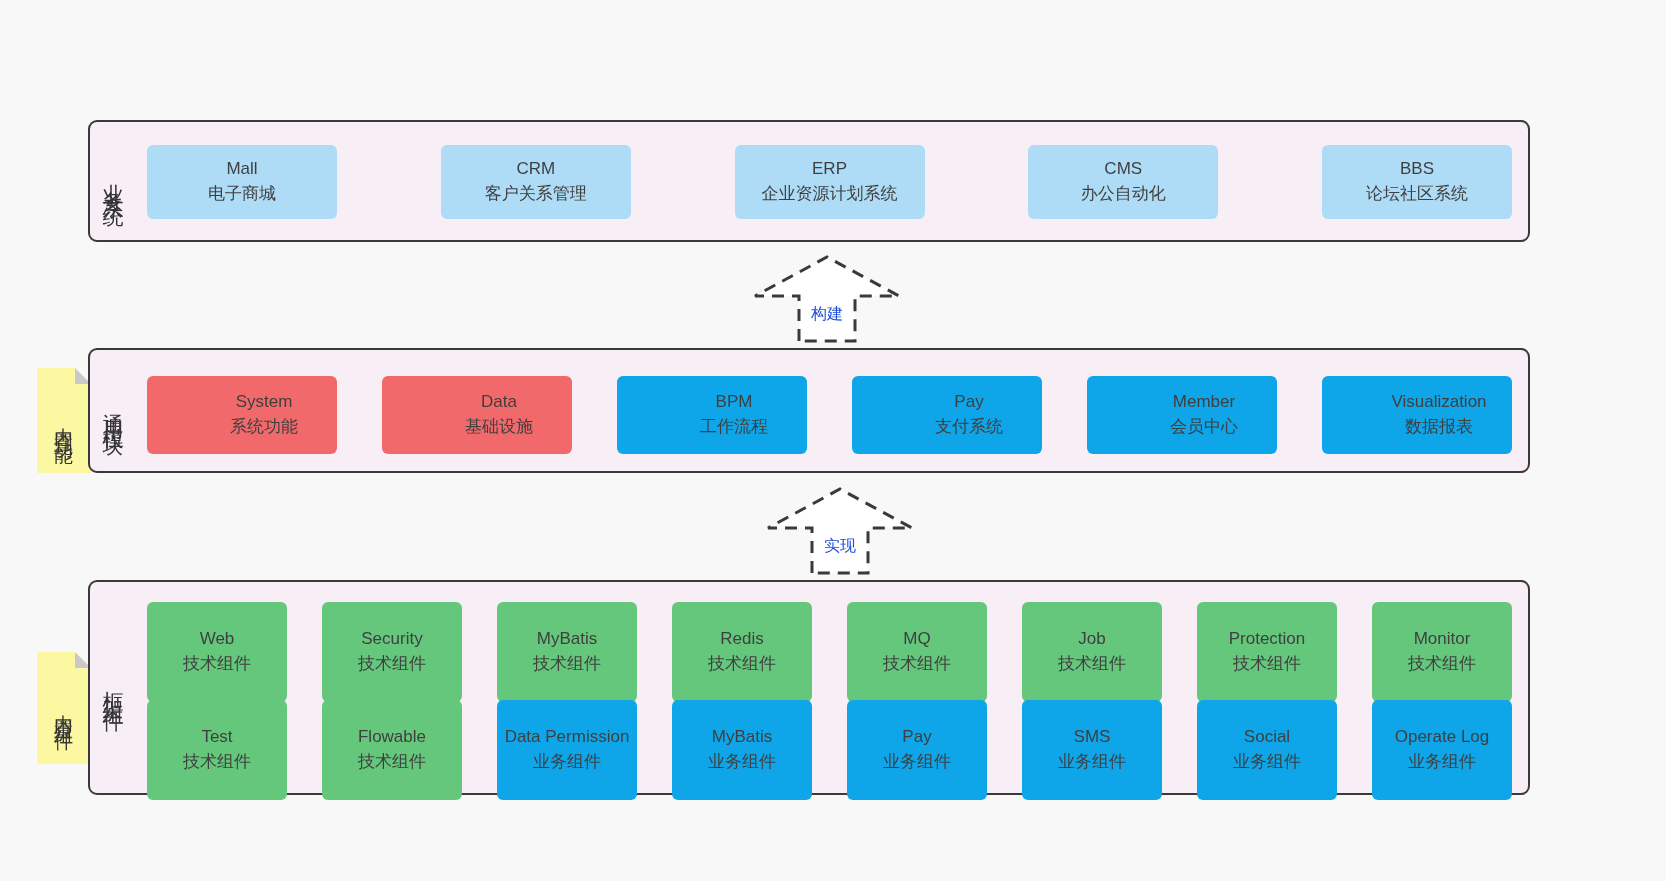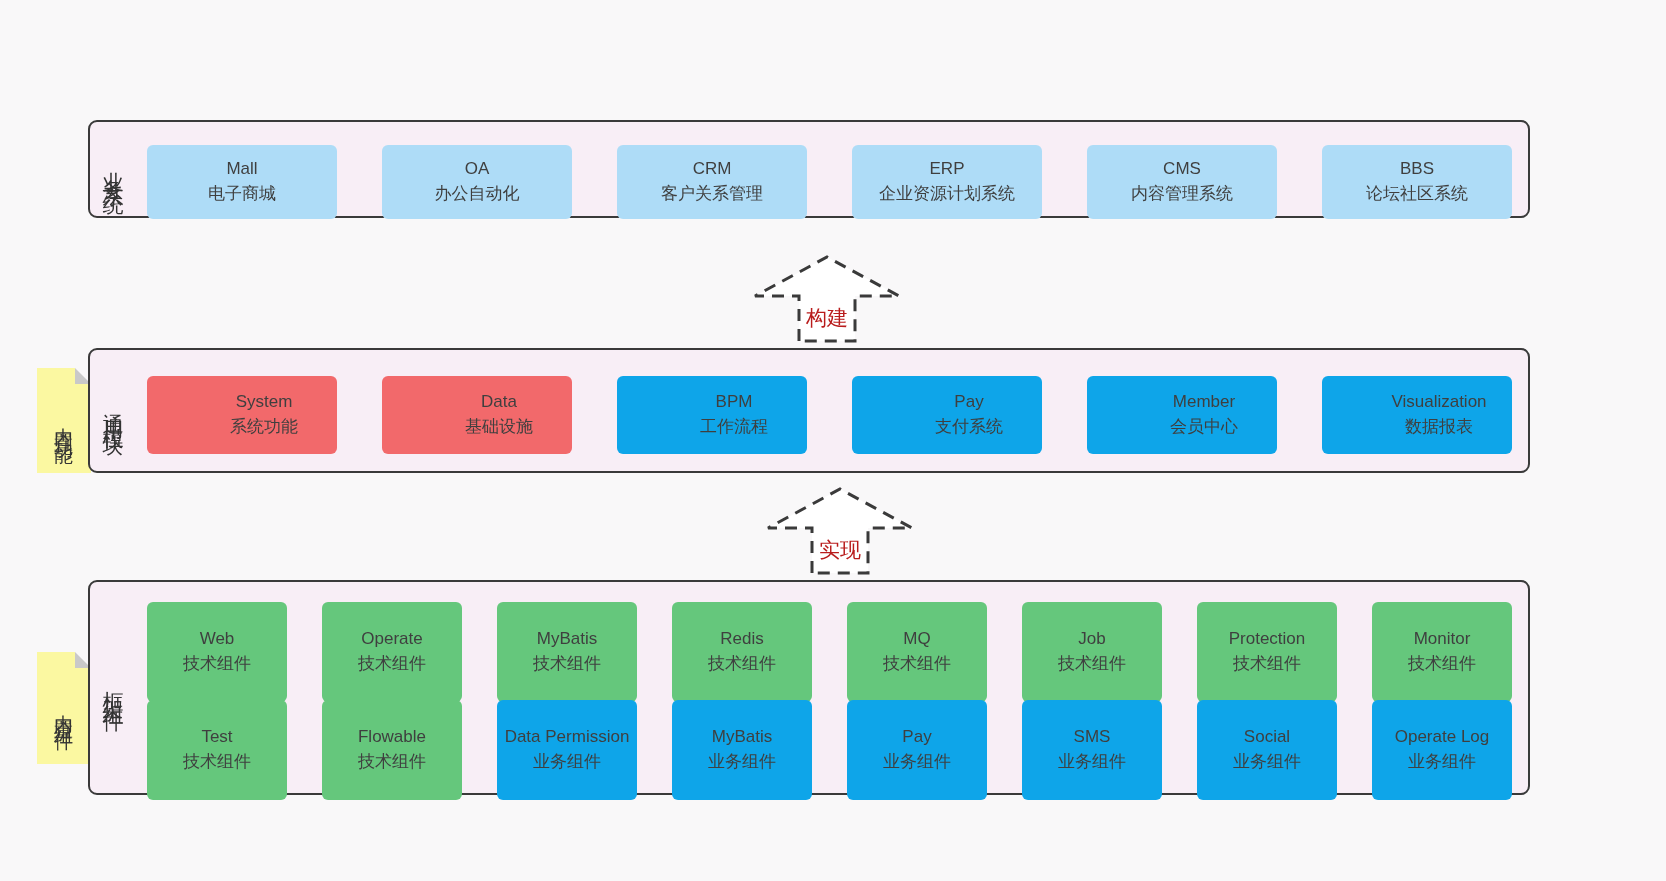--- a/index.html
+++ b/index.html
@@ -8,21 +8,21 @@
     background:#f9f8f9;
     font-family:"Liberation Sans","DejaVu Sans",sans-serif;
     color:#3f3f3f;
   }
   
   .panel{
     position:absolute;left:88px;width:1442px;box-sizing:border-box;
     background:#f8eef6;border:2px solid #3a3a3a;border-radius:9px;
     z-index:1;
   }
-  .panel-business{top:120px;height:98px;text-decoration:underline;}
+  .panel-business{top:120px;height:122px;text-decoration:underline;}
   .panel-modules{top:348px;height:125px;}
   .panel-components{top:580px;height:215px;}
   
   .vlabel{
     position:absolute;left:13px;top:50%;transform:translateY(-50%);
     writing-mode:vertical-lr;text-orientation:upright;
     font-size:21px;letter-spacing:7px;color:#333;line-height:1;
     white-space:nowrap;
   }
   
@@ -65,49 +65,45 @@
     font-size:19px;letter-spacing:6px;line-height:1;color:#333;
     white-space:nowrap;
   }
   
   .arrow{position:absolute;width:160px;height:90px;z-index:0;}
   .arrow-build{left:747px;top:254px;}
   .arrow-implement{left:760px;top:486px;}
   .arrow svg{display:block;width:100%;height:100%;}
   .arrow-label{
     position:absolute;left:50%;top:50px;transform:translateX(-50%);
-    background:#ffffff;padding:0 3px;font-size:21px;color:#b91c1c;
+    background:#ffffff;padding:0 3px;font-size:16px;color:#1d4ed8;
     white-space:nowrap;
   }
 </style>
 </head>
 <body>
 
 <div class="panel panel-business">
   <div class="vlabel">业务系统</div>
   <div class="row">
     <div class="node node-wide node-blue">
       <span class="en">Mall</span>
       <span class="zh">电子商城</span>
     </div>
     <div class="node node-wide node-blue">
-      <span class="en">OA</span>
-      <span class="zh">办公自动化</span>
-    </div>
-    <div class="node node-wide node-blue">
       <span class="en">CRM</span>
       <span class="zh">客户关系管理</span>
     </div>
     <div class="node node-wide node-blue">
       <span class="en">ERP</span>
       <span class="zh">企业资源计划系统</span>
     </div>
     <div class="node node-wide node-blue">
       <span class="en">CMS</span>
-      <span class="zh">内容管理系统</span>
+      <span class="zh">办公自动化</span>
     </div>
     <div class="node node-wide node-blue">
       <span class="en">BBS</span>
       <span class="zh">论坛社区系统</span>
     </div>
   </div>
 </div>
 
 <div class="arrow arrow-build">
   <svg viewBox="0 0 160 90">
@@ -162,21 +158,21 @@
   <span class="sticky-text">内置组件</span>
 </div>
 <div class="panel panel-components">
   <div class="vlabel">框架组件</div>
   <div class="row row-1">
     <div class="node node-narrow node-green">
       <span class="en">Web</span>
       <span class="zh">技术组件</span>
     </div>
     <div class="node node-narrow node-green">
-      <span class="en">Operate</span>
+      <span class="en">Security</span>
       <span class="zh">技术组件</span>
     </div>
     <div class="node node-narrow node-green">
       <span class="en">MyBatis</span>
       <span class="zh">技术组件</span>
     </div>
     <div class="node node-narrow node-green">
       <span class="en">Redis</span>
       <span class="zh">技术组件</span>
     </div>

